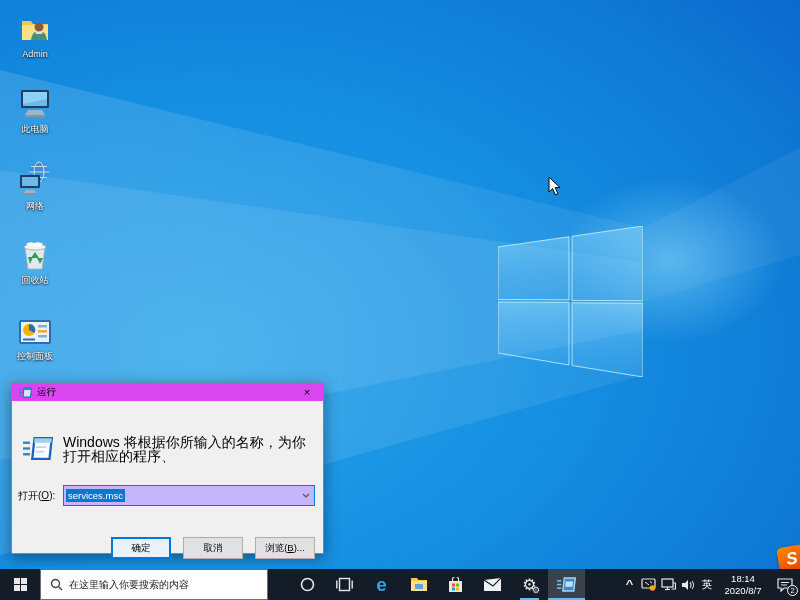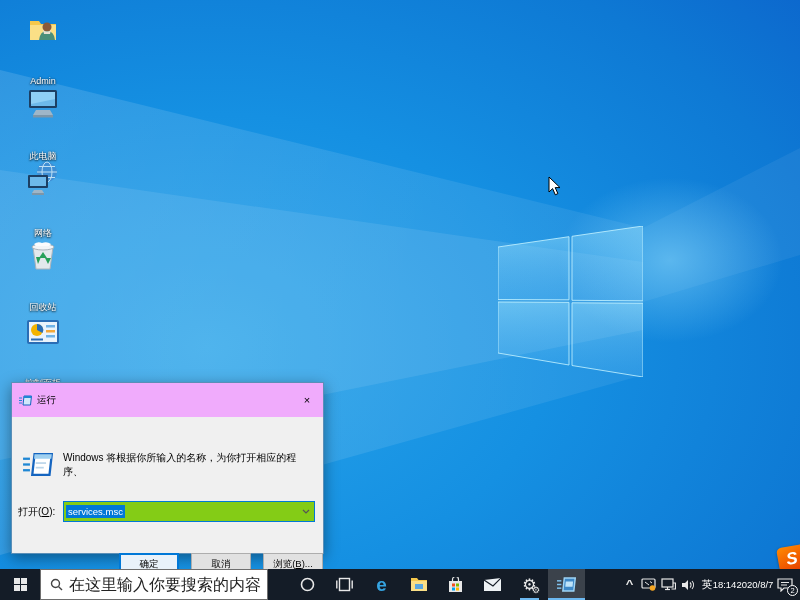--- a/index.html
+++ b/index.html
@@ -18,79 +18,79 @@
   .beam-b { clip-path:polygon(0px 170px, 643px 262px, 643px 330px, 0px 460px);
     background:rgba(255,255,255,0.09); }
   .beam-c { clip-path:polygon(643px 228px, 800px 148px, 800px 255px, 643px 302px);
     background:rgba(255,255,255,0.06); }
   .logo-glow { position:absolute; left:520px; top:150px; width:300px; height:220px;
     background:radial-gradient(closest-side, rgba(150,225,255,0.50), rgba(150,225,255,0) 75%); }
   .win-logo { position:absolute; left:498px; top:226px; }
 
   
   .dicons { position:absolute; left:4px; top:6px; width:62px; }
-  .dicon { position:absolute; left:8px; width:62px; display:flex; flex-direction:column;
-    align-items:center; cursor:default;gap:27px; }
+  .dicon { position:absolute; left:0; width:62px; display:flex; flex-direction:column;
+    align-items:center; cursor:default; }
   .dicon .lbl { margin-top:3px; font-size:9px; color:#fff;
     text-shadow:0 1px 2px rgba(0,0,0,0.85), 0 0 2px rgba(0,0,0,0.6); white-space:nowrap; }
 
   
   .run-dialog { position:absolute; left:11px; top:382px; width:313px; height:172px;
     background:#f0f0f0; border:1px solid #5a8fb8;
     box-shadow:0 4px 14px rgba(0,0,0,0.40); }
-  .titlebar { height:34px; background:#f0abfc; display:flex; align-items:center; padding-left:7px; }
+  .titlebar { height:18px; background:#d946ef; display:flex; align-items:center; padding-left:7px; }
   .titlebar .ttl { font-size:9.5px; color:#000; margin-left:5px; flex:1; }
   .close-btn { width:32px; height:22px; display:flex; align-items:center; justify-content:center;
     font-size:11px; color:#000; }
   .dlg-body { position:relative; height:150px; }
   .dlg-icon { position:absolute; left:11px; top:36px; }
   .dlg-desc { position:absolute; left:51px; top:34px; width:252px;
-    font-size:10px; line-height:14px; color:#000; }
+    font-size:14px; line-height:14px; color:#000; }
   .open-row-label { position:absolute; left:6px; top:88px; font-size:10px; color:#000; }
   .combo { position:absolute; left:51px; top:84px; width:252px; height:21px;
-    background:#84cc16; border:1px solid #0078d7; display:flex; align-items:center; }
+    background:#c4b5fd; border:1px solid #0078d7; display:flex; align-items:center; }
   .combo .sel { margin-left:2px; background:#0078d7; color:#fff; font-size:9.5px;
     padding:1px 2px; }
   .combo .dd { margin-left:auto; width:16px; height:100%; display:flex;
     align-items:center; justify-content:center; }
-  .btnrow { position:absolute; top:136px; left:16px; width:100%; height:22px; }
+  .btnrow { position:absolute; top:136px; left:8px; width:100%; height:22px; }
   .wbtn { position:absolute; width:60px; height:22px; background:#e1e1e1;
     border:1px solid #adadad; font-size:9.5px; color:#000; display:flex;
     align-items:center; justify-content:center; font-family:inherit; }
   .wbtn.default { border:2px solid #0078d7; background:#e9f2fa; }
   .u { text-decoration:underline; }
 
   
   .taskbar { position:absolute; left:0; bottom:0; width:800px; height:31px;
     background:#141c27; }
   .start { position:absolute; left:0; top:0; width:40px; height:31px; display:flex;
     align-items:center; justify-content:center; }
   .start-grid { display:grid; grid-template-columns:6px 6px; grid-template-rows:6px 6px; gap:1px; }
   .start-grid div { background:#e8e8e8; }
   .searchbox { position:absolute; left:40px; top:0; width:228px; height:31px;
     background:#fff; border:1px solid #6e6e6e; }
   .searchbox input { position:absolute; left:28px; top:0; width:195px; height:29px;
-    border:none; outline:none; font-size:16px; color:#111; font-family:inherit; background:transparent; }
+    border:none; outline:none; font-size:10px; color:#111; font-family:inherit; background:transparent; }
   .searchbox input::placeholder { color:#222; opacity:1; }
   .search-glyph { position:absolute; left:9px; top:8px; }
   .tb-icons { position:absolute; left:289px; top:0; display:flex; height:31px; }
   .tb-btn { width:37px; height:31px; display:flex; align-items:center; justify-content:center;
     position:relative; }
   .tb-btn.running::after { content:""; position:absolute; bottom:0; left:9px; right:9px;
     height:2px; background:#6cb8f0; }
   .tb-btn.active { background:rgba(255,255,255,0.17); }
   .tb-btn.active::after { left:0; right:0; }
   .edge-e { color:#35a3e0; font-size:19px; font-weight:bold; line-height:1; }
   .gear { color:#e8e8e8; font-size:16px; line-height:1; font-family:"DejaVu Sans",sans-serif; }
   .tray { position:absolute; right:0; top:0; height:31px; display:flex; align-items:center; }
   .tray-item { height:31px; display:flex; align-items:center; justify-content:center; }
   .chev { width:17px; color:#e8e8e8; font-size:10px; font-weight:bold; transform:scaleX(1.3); }
   .tray-ico { width:20px; position:relative; }
   .ime { width:18px; color:#fff; font-size:10.5px; }
-  .clock { width:54px; color:#fff; font-size:9.5px;
+  .clock { width:54px; flex-direction:column; color:#fff; font-size:9.5px;
     line-height:11.5px; text-align:center;align-items:center; }
   .action { width:30px; position:relative; }
   .badge { position:absolute; right:2px; bottom:4px; width:11px; height:11px;
     border-radius:50%; background:#141c27; border:1px solid #fff; color:#fff;
     font-size:7.5px; display:flex; align-items:center; justify-content:center; }
 
   
   .sogou { position:absolute; left:778px; top:546px; width:28px; height:25px;
     background:linear-gradient(160deg,#ff8a00,#e63a00); border-radius:5px;
     transform:rotate(-10deg); display:flex; align-items:center; justify-content:center;

